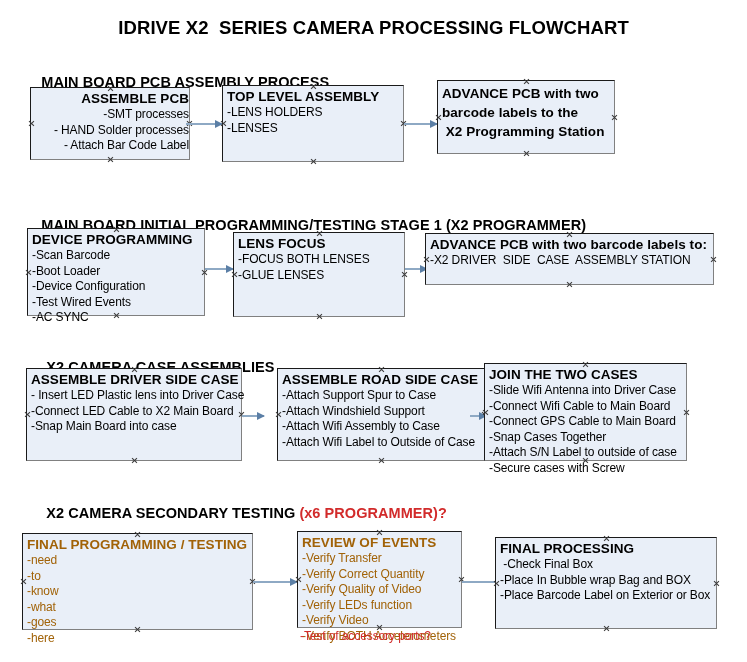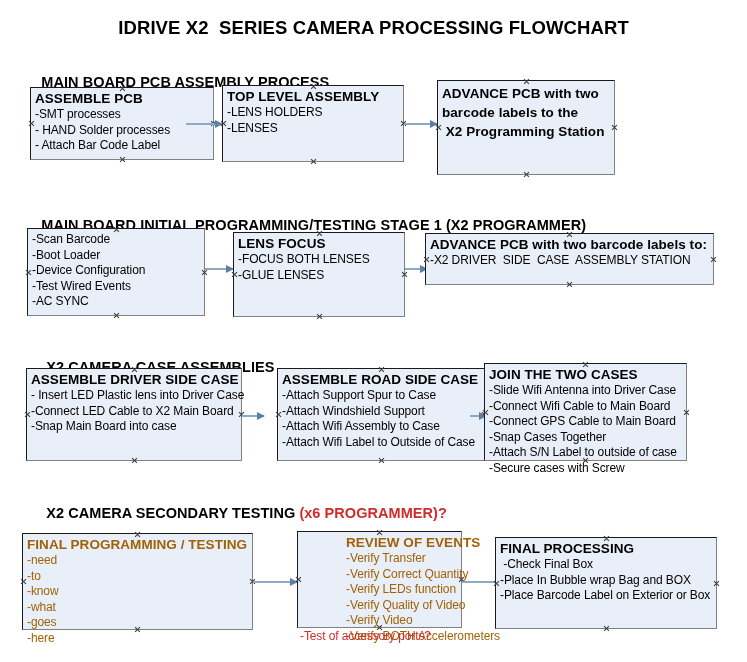--- a/index.html
+++ b/index.html
@@ -135,21 +135,21 @@
 <body>
 
 <div id="canvas">
 
   <div class="doc-title">IDRIVE X2  SERIES CAMERA PROCESSING FLOWCHART</div>
 
   <div class="section-title" style="left:25px; top:58px;">
     <span>MAIN BOARD PCB ASSEMBLY PROCESS</span>
   </div>
 
-  <div class="box" style="left:30px; top:87px; width:184px; height:73px;">
+  <div class="box" style="left:30px; top:87px; width:160px; height:73px;text-align:right;">
     <div class="box-inner">
       <div class="box-title">ASSEMBLE PCB</div>
       <div class="box-line">-SMT processes</div>
       <div class="box-line">- HAND Solder processes</div>
       <div class="box-line">- Attach Bar Code Label</div>
     </div>
     <span class="handle" style="left:50%; top:0;"></span>
     <span class="handle" style="left:50%; top:100%;"></span>
     <span class="handle" style="left:0; top:50%;"></span>
     <span class="handle" style="left:100%; top:50%;"></span>
@@ -168,38 +168,39 @@
     <span class="handle" style="left:50%; top:0;"></span>
     <span class="handle" style="left:50%; top:100%;"></span>
     <span class="handle" style="left:0; top:50%;"></span>
     <span class="handle" style="left:100%; top:50%;"></span>
   </div>
 
   <div class="conn" style="left:404px; top:123px; width:33px;">
     <span class="arrowhead"></span>
   </div>
 
-  <div class="box" style="left:437px; top:80px; width:178px; height:95px;">
+  <div class="box" style="left:437px; top:80px; width:178px; height:74px;">
     <div class="box-inner">
       <div class="box-title multi">ADVANCE PCB with two
 barcode labels to the
  X2 Programming Station</div>
     </div>
     <span class="handle" style="left:50%; top:0;"></span>
     <span class="handle" style="left:50%; top:100%;"></span>
     <span class="handle" style="left:0; top:50%;"></span>
     <span class="handle" style="left:100%; top:50%;"></span>
   </div>
 
   <div class="section-title" style="left:25px; top:201px;">
     <span>MAIN BOARD INITIAL PROGRAMMING/TESTING STAGE 1 (X2 PROGRAMMER)</span>
   </div>
 
   <div class="box" style="left:27px; top:228px; width:178px; height:88px;">
     <div class="box-inner">
+      <div class="box-title">DEVICE PROGRAMMING</div>
       <div class="box-line">-Scan Barcode</div>
       <div class="box-line">-Boot Loader</div>
       <div class="box-line">-Device Configuration</div>
       <div class="box-line">-Test Wired Events</div>
       <div class="box-line">-AC SYNC</div>
     </div>
     <span class="handle" style="left:50%; top:0;"></span>
     <span class="handle" style="left:50%; top:100%;"></span>
     <span class="handle" style="left:0; top:50%;"></span>
     <span class="handle" style="left:100%; top:50%;"></span>
@@ -308,27 +309,27 @@
     <span class="handle" style="left:50%; top:0;"></span>
     <span class="handle" style="left:50%; top:100%;"></span>
     <span class="handle" style="left:0; top:50%;"></span>
     <span class="handle" style="left:100%; top:50%;"></span>
   </div>
 
   <div class="conn" style="left:253px; top:581px; width:44px;">
     <span class="arrowhead"></span>
   </div>
 
-  <div class="box red" style="left:297px; top:531px; width:165px; height:97px;padding-left:44px;">
+  <div class="box red" style="left:297px; top:531px; width:165px; height:97px;">
     <div class="box-inner">
       <div class="box-title">REVIEW OF EVENTS</div>
       <div class="box-line">-Verify Transfer</div>
       <div class="box-line">-Verify Correct Quantity</div>
+      <div class="box-line">-Verify Quality of Video</div>
       <div class="box-line">-Verify LEDs function</div>
-      <div class="box-line">-Verify Quality of Video</div>
       <div class="box-line">-Verify Video</div>
       <div class="box-line">-Verify BOTH Accelerometers</div>
     </div>
     <span class="handle" style="left:50%; top:0;"></span>
     <span class="handle" style="left:50%; top:100%;"></span>
     <span class="handle" style="left:0; top:50%;"></span>
     <span class="handle" style="left:100%; top:50%;"></span>
   </div>
 
   <div class="overflow-line" style="left:300px; top:629px;">-Test of accessory ports?</div>

